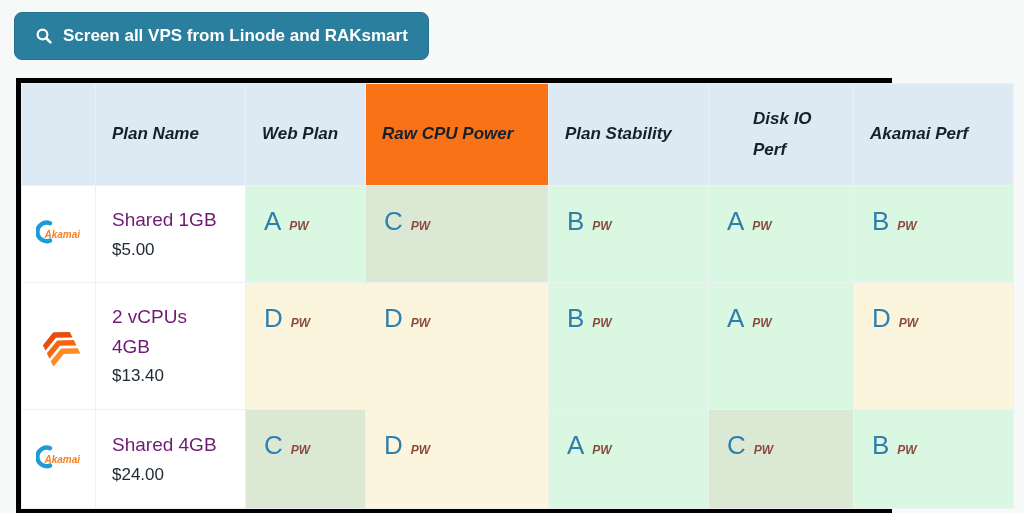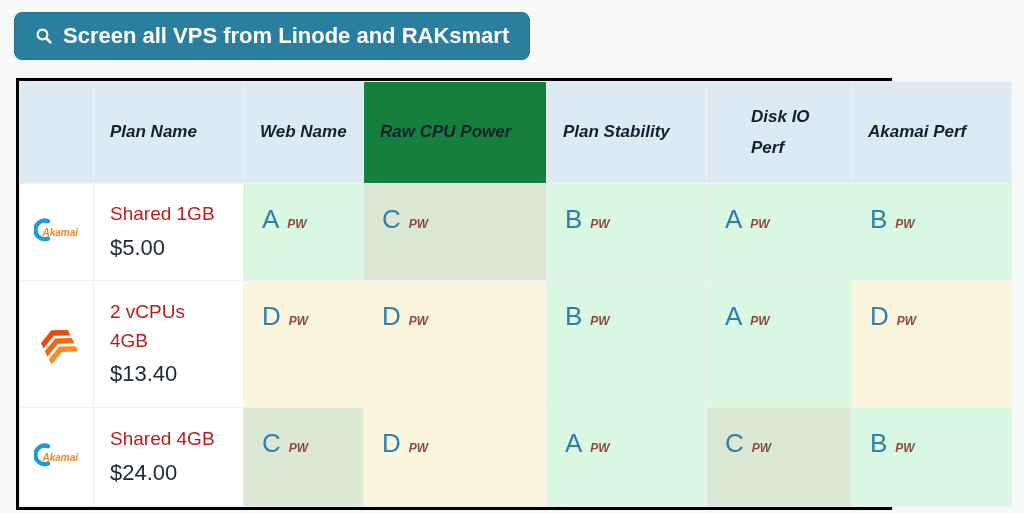--- a/index.html
+++ b/index.html
@@ -6,48 +6,48 @@
   body { font-family:"Liberation Sans", sans-serif; }
   .page {
     position:relative; width:1024px; height:513px;
     background:#f7f8f8; overflow:hidden;
   }
   .screen-btn {
     position:absolute; left:14px; top:12px; height:48px;
     display:flex; align-items:center; gap:10px;
     padding:0 20px;
     background:#2b7f9e; border:1px solid #27728d; border-radius:8px;
-    color:#ffffff; font-size:22px; font-weight:bold;
+    color:#ffffff; font-size:17px; font-weight:bold;
     font-family:"Liberation Sans", sans-serif;
     cursor:pointer;
   }
   .screen-btn svg { display:block; }
   .table-wrap {
     position:absolute; left:16px; top:78px; width:876px;
-    background:#ffffff; border:3px solid #000000;
+    background:#ffffff; border:5px solid #000000;
   }
   table { width:100%; border-collapse:collapse; table-layout:fixed; }
   th, td { border:1px solid #eef1f3; }
   thead tr { height:102px; }
   tbody tr:nth-child(1) { height:97px; }
   tbody tr:nth-child(2) { height:127px; }
   tbody tr:nth-child(3) { height:99px; }
   th {
     background:#ddeaf3; color:#15202b;
     font-size:17px; font-style:italic; font-weight:bold;
     text-align:left; vertical-align:middle;
     padding:10px 14px 10px 16px; line-height:1.8;
   }
   .logo-cell { background:#ffffff; text-align:center; vertical-align:middle; }
   .plan-cell { background:#ffffff; vertical-align:middle; padding:14px 20px 14px 16px; }
   .plan-link {
-    display:inline; color:#b91c1c; font-size:19px; line-height:1.55;
+    display:inline; color:#701a75; font-size:19px; line-height:1.55;
     text-decoration:none; cursor:pointer;
   }
-  .price { color:#222b33; font-size:22px; line-height:1.55; margin-top:2px; }
+  .price { color:#222b33; font-size:17px; line-height:1.55; margin-top:2px; }
   .grade-cell { vertical-align:top; padding:22px 6px 4px 18px; }
   .grade-letter { font-size:26px; color:#2f7fad; line-height:1; cursor:pointer; }
   .grade-tag {
     font-size:12px; font-style:italic; font-weight:bold;
     color:#8d4a41; margin-left:8px;
   }
 </style>
 </head>
 <body>
 
@@ -71,22 +71,22 @@
           <col style="width:120px">
         <col style="width:183px">
           <col style="width:160px">
           <col style="width:145px">
         <col style="width:160px">
       </colgroup>
       <thead>
         <tr>
           <th style="background: rgb(221, 234, 243);"></th>
           <th style="background: rgb(221, 234, 243);">Plan Name</th>
-          <th style="background: rgb(221, 234, 243);">Web Name</th>
-          <th style="background: #15803d;">Raw CPU Power</th>
+          <th style="background: rgb(221, 234, 243);">Web Plan</th>
+          <th style="background: #f97316;">Raw CPU Power</th>
           <th style="background: rgb(221, 234, 243);">Plan Stability</th>
           <th style="background: rgb(221, 234, 243); padding-left: 44px;">Disk IO Perf</th>
           <th style="background: rgb(221, 234, 243);">Akamai Perf</th>
         </tr>
       </thead>
       <tbody id="table-body">
           <tr>
     <td class="logo-cell"><span class="logo-slot"><svg width="46" height="24" viewBox="0 0 46 24">
     <path d="M14 3.2 a 9.3 9.3 0 1 0 0 17.4" fill="none" stroke="#1e9bd7" stroke-width="4.4" stroke-linecap="round"></path>
     <text x="8.5" y="17.5" font-size="10" font-style="italic" font-weight="bold" fill="#f5821f" font-family="Liberation Sans, sans-serif">Akamai</text>

